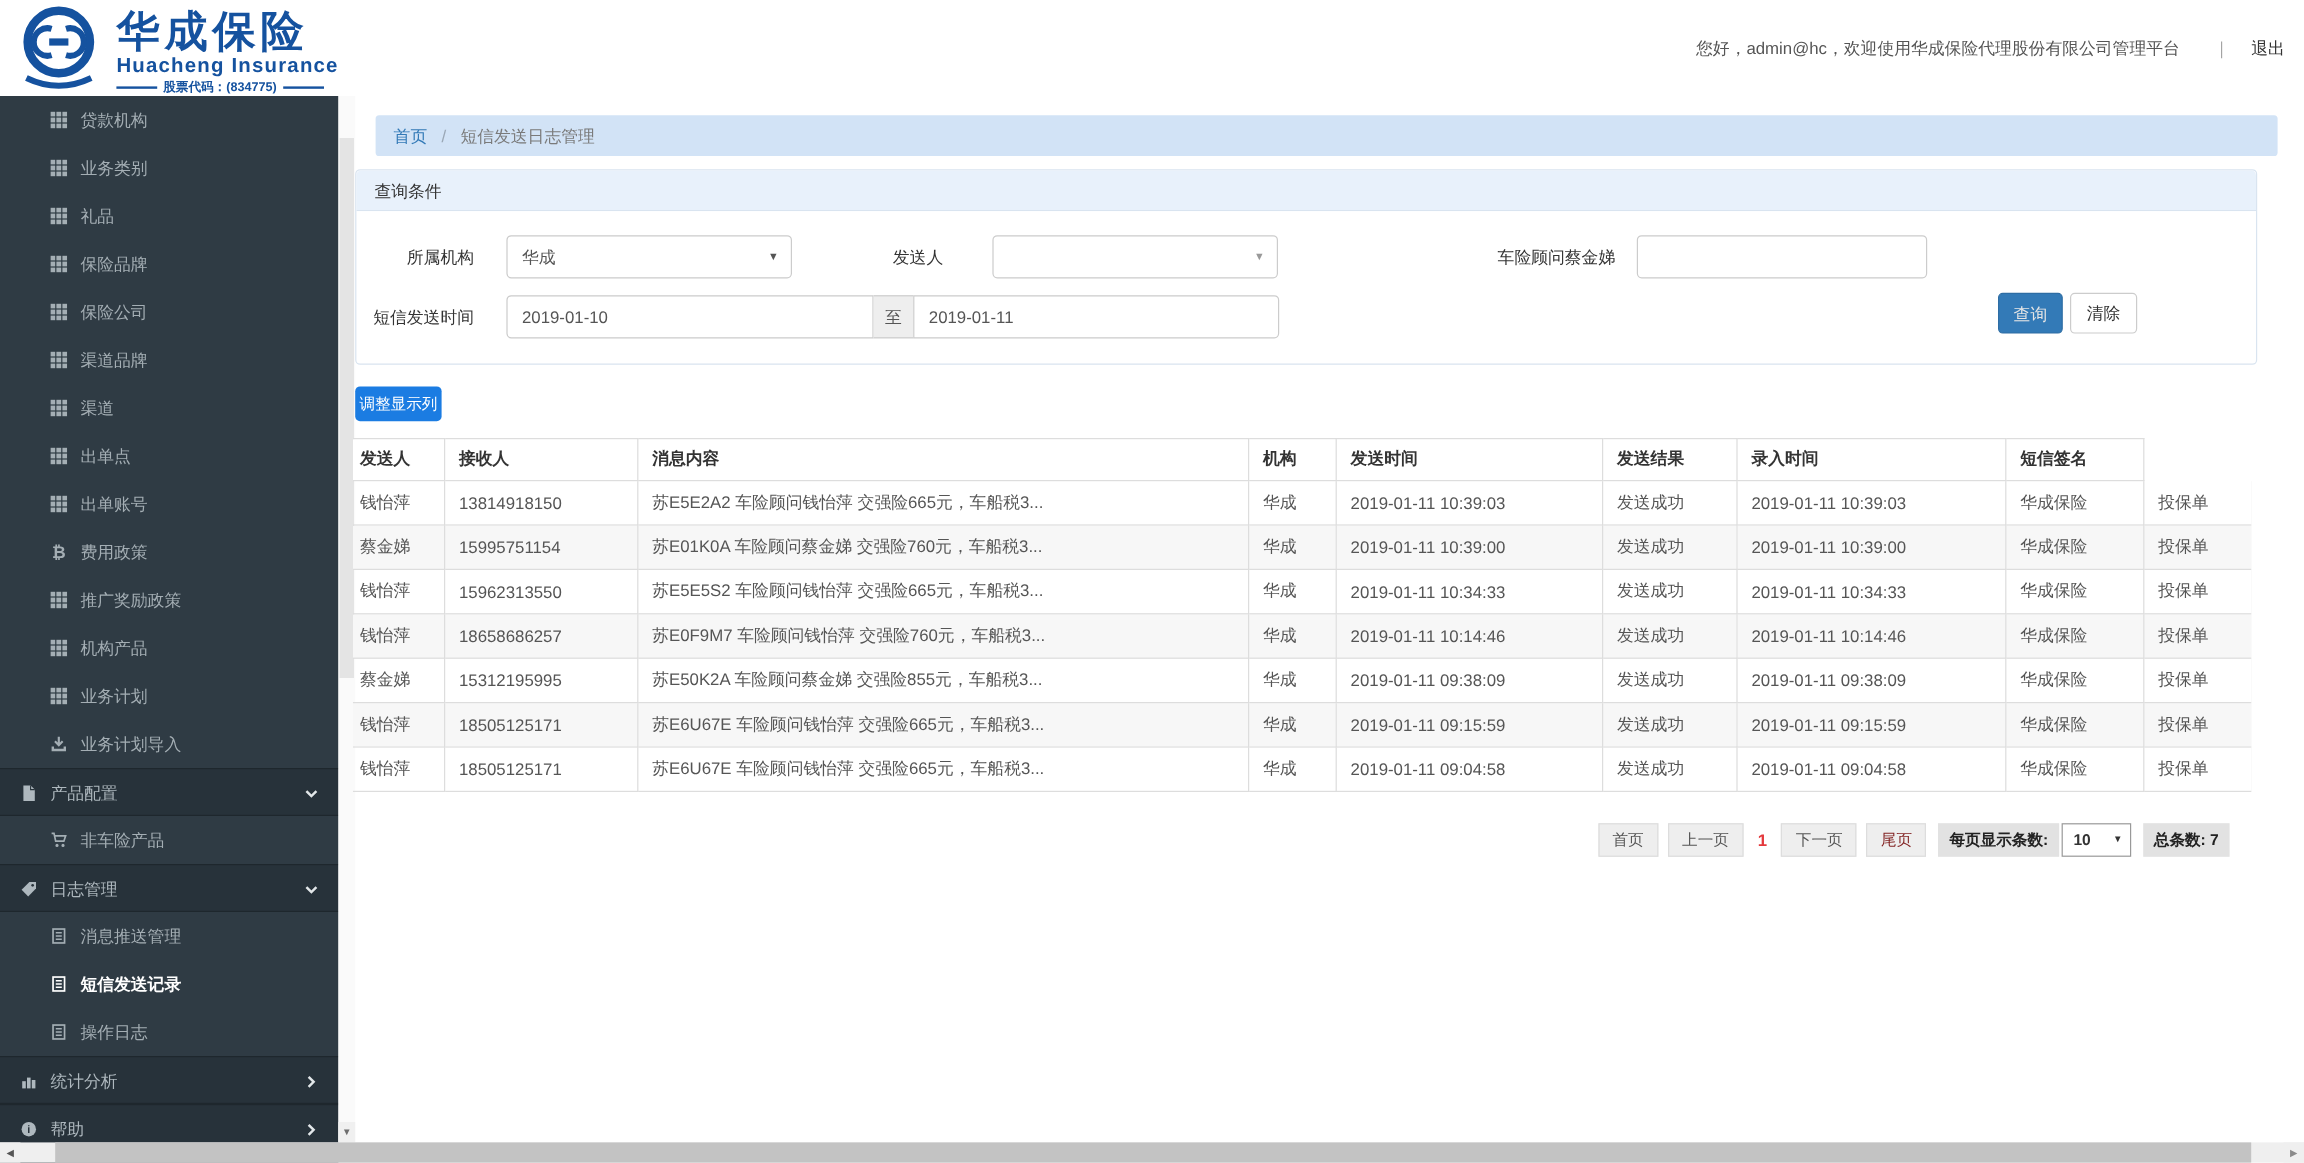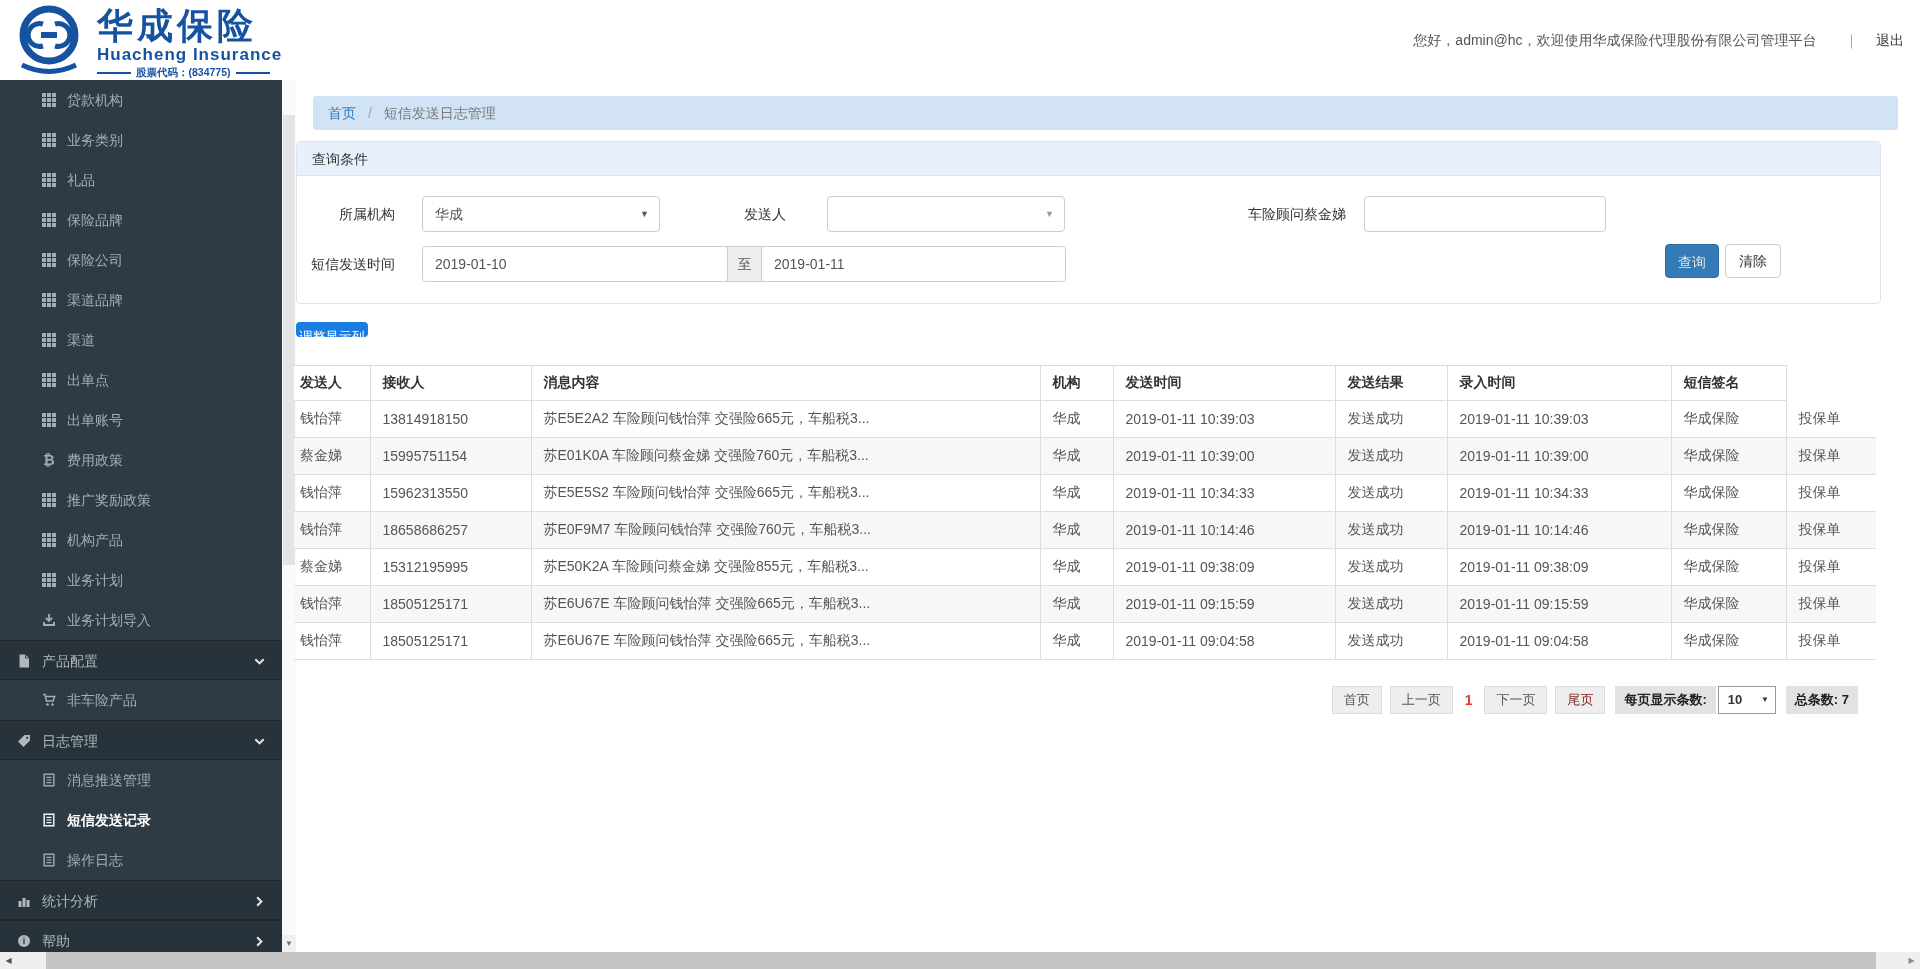--- a/index.html
+++ b/index.html
@@ -51,21 +51,21 @@
   .flabel{position:absolute;font-size:14px;color:#333;height:36px;line-height:36px;text-align:right;}
   .fake-select{position:absolute;height:36px;border:1px solid #ccc;border-radius:4px;background:#fff;font-size:14px;color:#555;line-height:34px;padding-left:12px;cursor:pointer;}
   .fake-select .caret{position:absolute;right:10px;top:0;font-size:9px;color:#555;}
   .fake-select.empty .caret{color:#999;}
   .finput{position:absolute;height:36px;border:1px solid #ccc;border-radius:4px;background:#fff;font-size:14px;color:#555;padding:0 12px;font-family:inherit;}
   .addon{position:absolute;height:36px;line-height:34px;background:#eee;border-top:1px solid #ccc;border-bottom:1px solid #ccc;text-align:center;font-size:14px;color:#555;}
   .btn{display:inline-block;border-radius:4px;font-size:14px;text-align:center;cursor:pointer;font-family:inherit;}
   .btn-query{position:absolute;left:1368px;top:102px;width:54px;height:34px;line-height:34px;background:var(--primary);border:1px solid #2e6da4;color:#e5e5e5;}
   .btn-clear{position:absolute;left:1428px;top:102px;width:56px;height:34px;line-height:32px;background:#fff;border:1px solid #ccc;color:#333;}
 
-  .btn-adjust{position:absolute;left:296px;top:322px;width:72px;height:15px;line-height:29px;background:var(--accent);color:#fff;font-size:13px;border:none;border-radius:4px;}
+  .btn-adjust{position:absolute;left:296px;top:322px;width:72px;height:29px;line-height:29px;background:var(--accent);color:#fff;font-size:13px;border:none;border-radius:4px;}
 
   
   .table-wrap{position:absolute;left:294px;top:365px;width:1582px;overflow:hidden;}
   table.grid{border-collapse:collapse;table-layout:fixed;width:1582px;font-size:14px;}
   table.grid th{height:35px;font-weight:bold;color:#333;text-align:left;padding-left:12px;border:1px solid #ddd;background:#fff;white-space:nowrap;overflow:hidden;}
   table.grid th:first-child{border-left:none;padding-left:6px;}
   table.grid th.nob{border:none;background:#fff;}
   table.grid td{height:37px;color:#555;padding-left:12px;border:1px solid #ddd;white-space:nowrap;overflow:hidden;}
   table.grid td:first-child{border-left:none;padding-left:6px;}
   table.grid tr:nth-child(even) td{background:#f7f7f7;}

